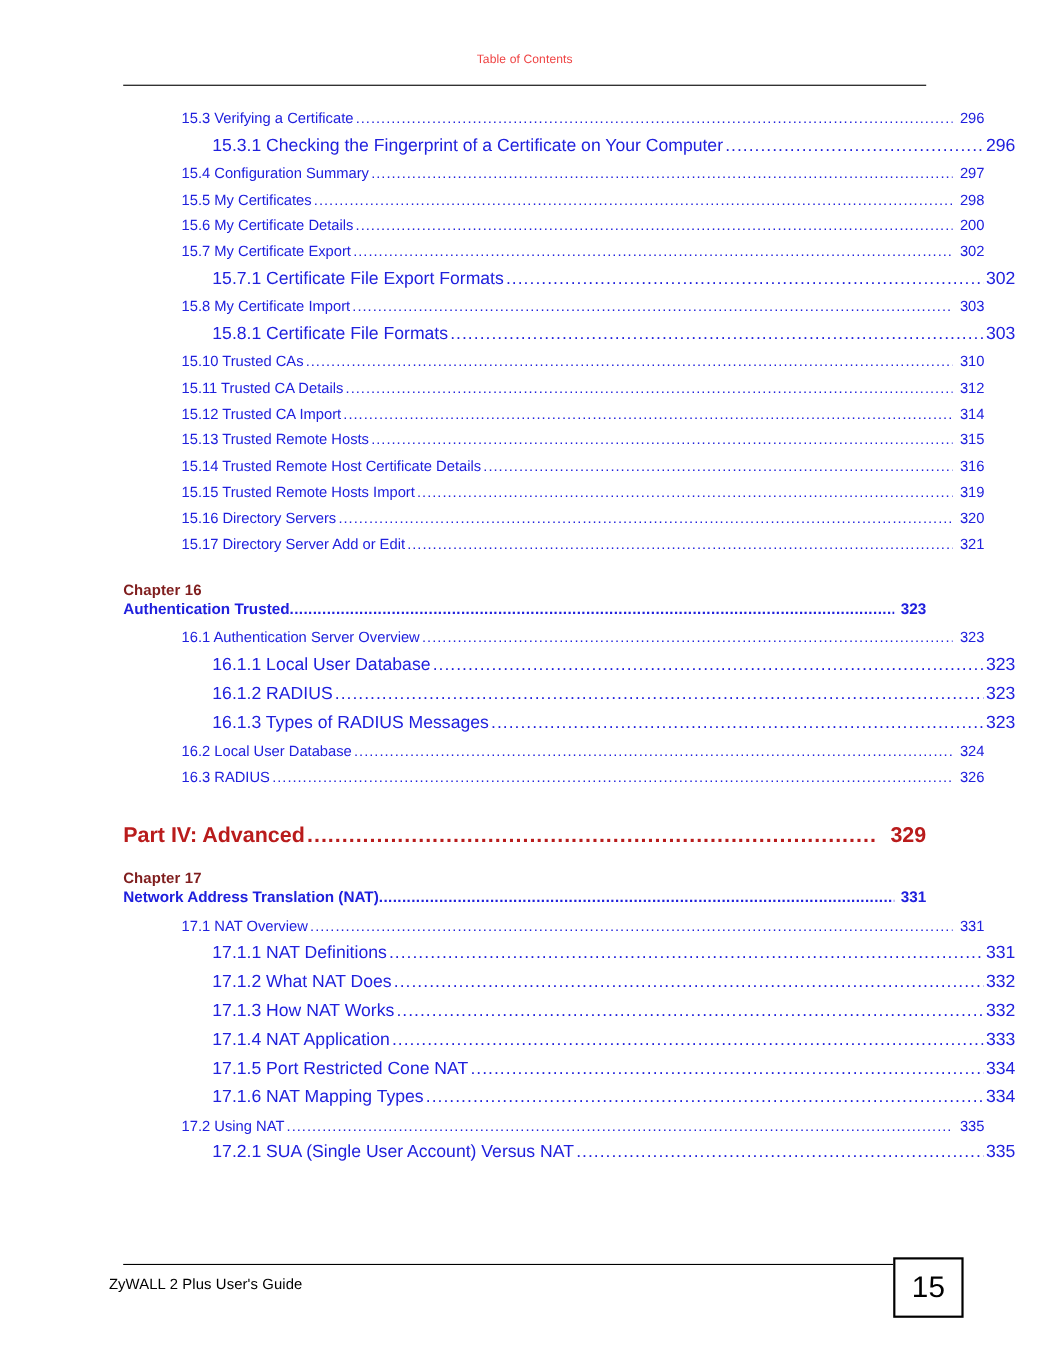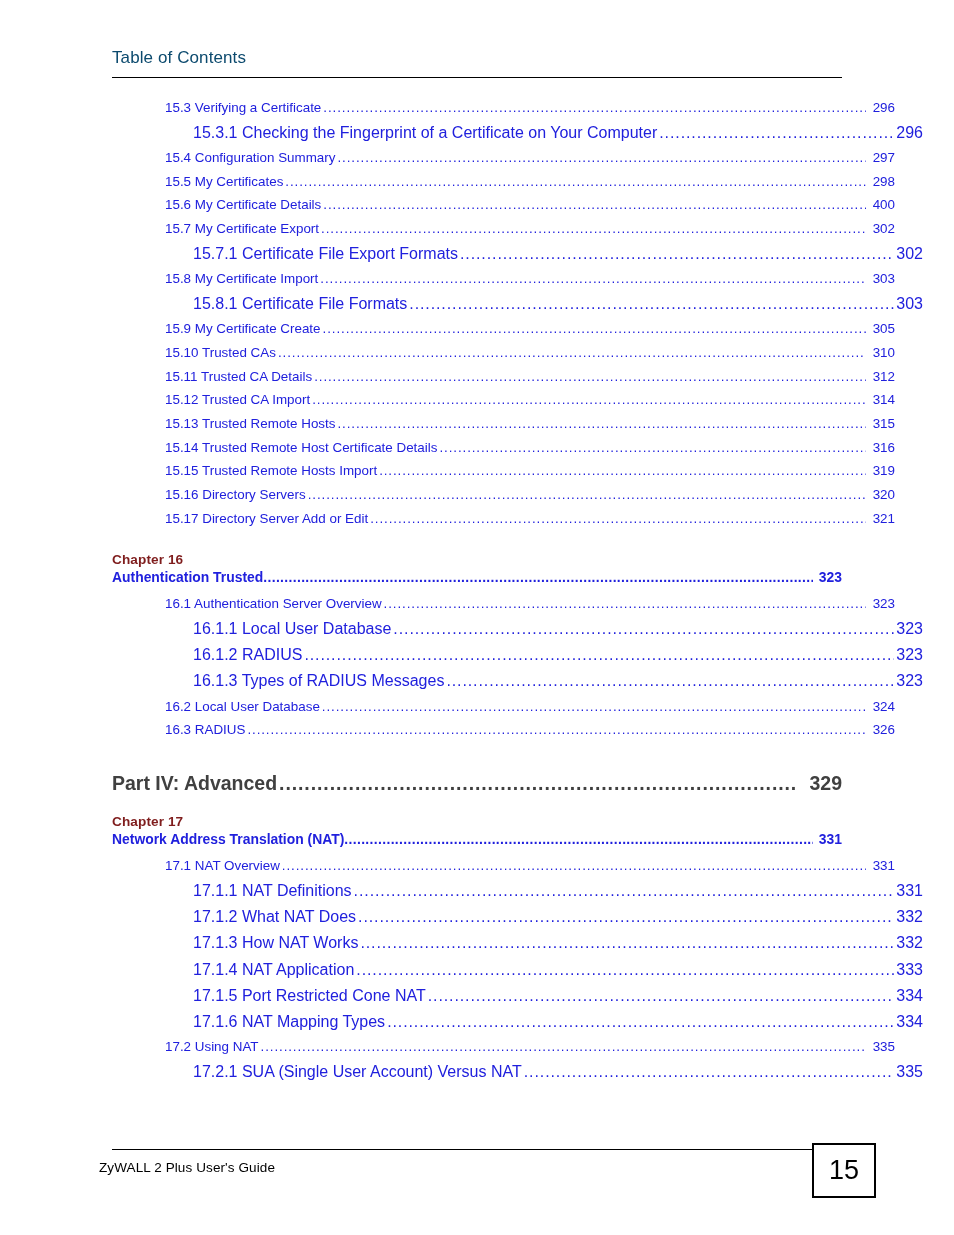--- a/index.html
+++ b/index.html
@@ -15,23 +15,23 @@
     color: #000000;
     overflow: hidden;
   }
 
   
   .page-header {
     position: absolute;
     left: 112px;
     top: 48px;
     width: 730px;
-    text-align: left;
-    font-size: 17px;
-    color: #0c4a6e;
+    text-align: center;
+    font-size: 11px;
+    color: #ef4444;
     letter-spacing: 0.1px;
   }
   .header-rule {
     position: absolute;
     left: 112px;
     top: 77px;
     width: 730px;
     height: 0;
     border-top: 1.6px solid #000000;
   }
@@ -104,21 +104,21 @@
     font-weight: bold;
   }
   .chapter-row .leader::before { letter-spacing: 0.35px; }
   .chapter-row .leader { margin: 0; }
   .chapter-row .pg { min-width: 29px; }
 
   
   .part-row {
     font-size: 19.5px;
     font-weight: bold;
-    color: #404040;
+    color: #b91c1c;
   }
   .part-row .leader::before { letter-spacing: 0.9px; }
   .part-row .pg { min-width: 44px; }
 
   .gap-after-group  { height: 18px; }
   .gap-before-sub   { height: 12px; }
   .gap-part-top     { height: 27px; }
   .gap-part-bottom  { height: 22px; }
 
   
@@ -182,46 +182,41 @@
         <span class="pg">297</span>
       </div>
       <div class="row lvl1">
         <span class="txt">15.5 My Certificates</span>
         <span class="leader"></span>
         <span class="pg">298</span>
       </div>
       <div class="row lvl1">
         <span class="txt">15.6 My Certificate Details</span>
         <span class="leader"></span>
-        <span class="pg">400</span>
+        <span class="pg">200</span>
       </div>
       <div class="row lvl1">
         <span class="txt">15.7 My Certificate Export</span>
         <span class="leader"></span>
         <span class="pg">302</span>
       </div>
       <div class="row lvl2">
         <span class="txt">15.7.1 Certificate File Export Formats</span>
         <span class="leader"></span>
         <span class="pg">302</span>
       </div>
       <div class="row lvl1">
         <span class="txt">15.8 My Certificate Import</span>
         <span class="leader"></span>
         <span class="pg">303</span>
       </div>
       <div class="row lvl2">
         <span class="txt">15.8.1 Certificate File Formats</span>
         <span class="leader"></span>
         <span class="pg">303</span>
-      </div>
-      <div class="row lvl1">
-        <span class="txt">15.9 My Certificate Create</span>
-        <span class="leader"></span>
-        <span class="pg">305</span>
       </div>
       <div class="row lvl1">
         <span class="txt">15.10 Trusted CAs</span>
         <span class="leader"></span>
         <span class="pg">310</span>
       </div>
       <div class="row lvl1">
         <span class="txt">15.11 Trusted CA Details</span>
         <span class="leader"></span>
         <span class="pg">312</span>

